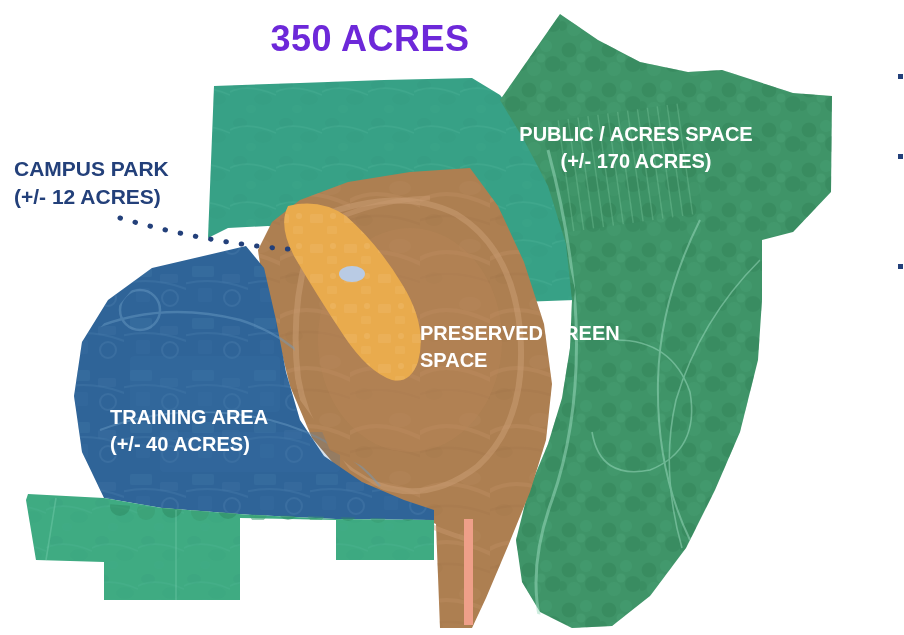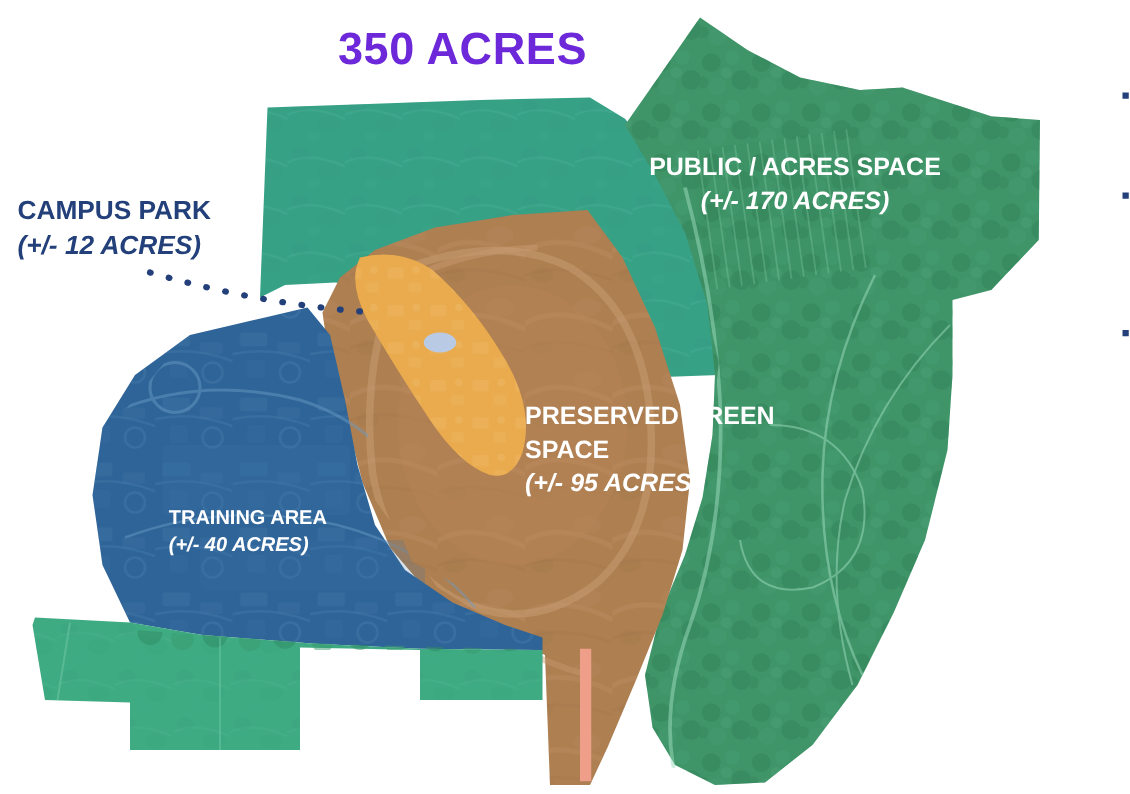--- a/index.html
+++ b/index.html
@@ -53,21 +53,20 @@
     position: absolute;
     pointer-events: auto;
   }
   .callout .l1 {
     font-weight: 700;
     display: block;
     white-space: nowrap;
   }
   .callout .l2 {
     font-weight: 700;
-    font-style: italic;
     display: block;
     white-space: nowrap;
   }
 
   .callout-dark .l1, .callout-dark .l2 { color: #23407a; }
   .callout-light .l1, .callout-light .l2 { color: #ffffff; }
 
   #campus-core-callout {
     left: 14px;
     top: 155px;
@@ -89,25 +88,24 @@
     left: 420px;
     top: 320px;
     font-size: 20px;
     line-height: 1.35;
     width: 240px;
   }
 
   #training-area-callout {
     left: 110px;
     top: 404px;
-    font-size: 16px;
+    font-size: 20px;
     line-height: 1.35;
     text-align: left;
     width: 220px;
-    margin-left: 25px;
   }
 
   
   .edge-bullet {
     position: absolute;
     width: 5px;
     height: 5px;
     background: #23407a;
     right: 1px;
   }
@@ -312,21 +310,20 @@
   </div>
 
   <div class="callout callout-light" id="public-park-callout">
     <span class="l1">PUBLIC / ACRES SPACE</span>
     <span class="l2">(+/- 170 ACRES)</span>
   </div>
 
   <div class="callout callout-light" id="preserved-green-callout">
     <span class="l1">PRESERVED GREEN</span>
     <span class="l1">SPACE</span>
-    <span class="l2">(+/- 95 ACRES)</span>
   </div>
 
   <div class="callout callout-light" id="training-area-callout">
     <span class="l1">TRAINING AREA</span>
     <span class="l2">(+/- 40 ACRES)</span>
   </div>
 
   <div class="title">350 ACRES</div>
 
   <div class="edge-bullet" style="top:74px;"></div>

